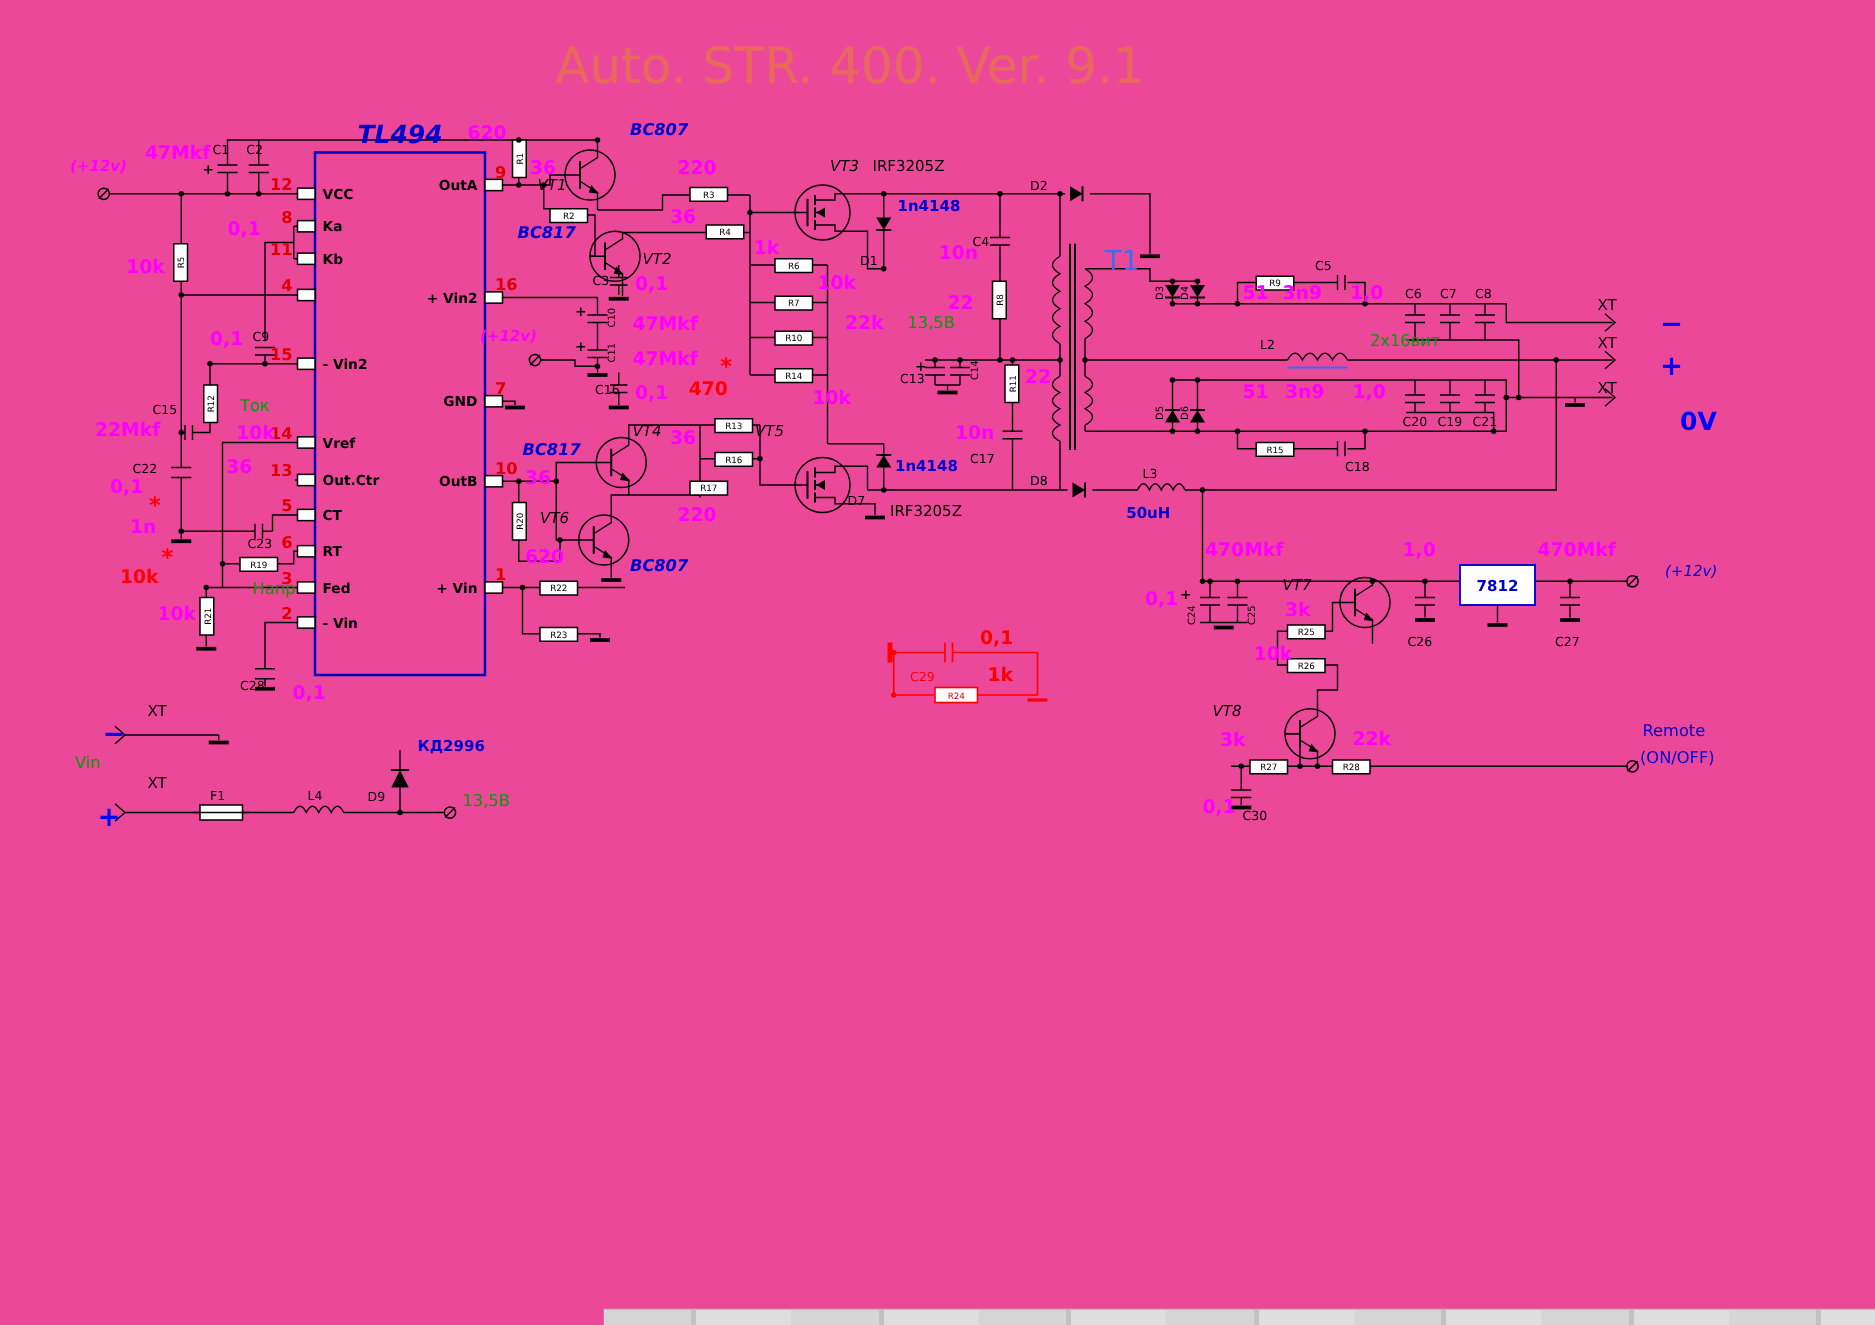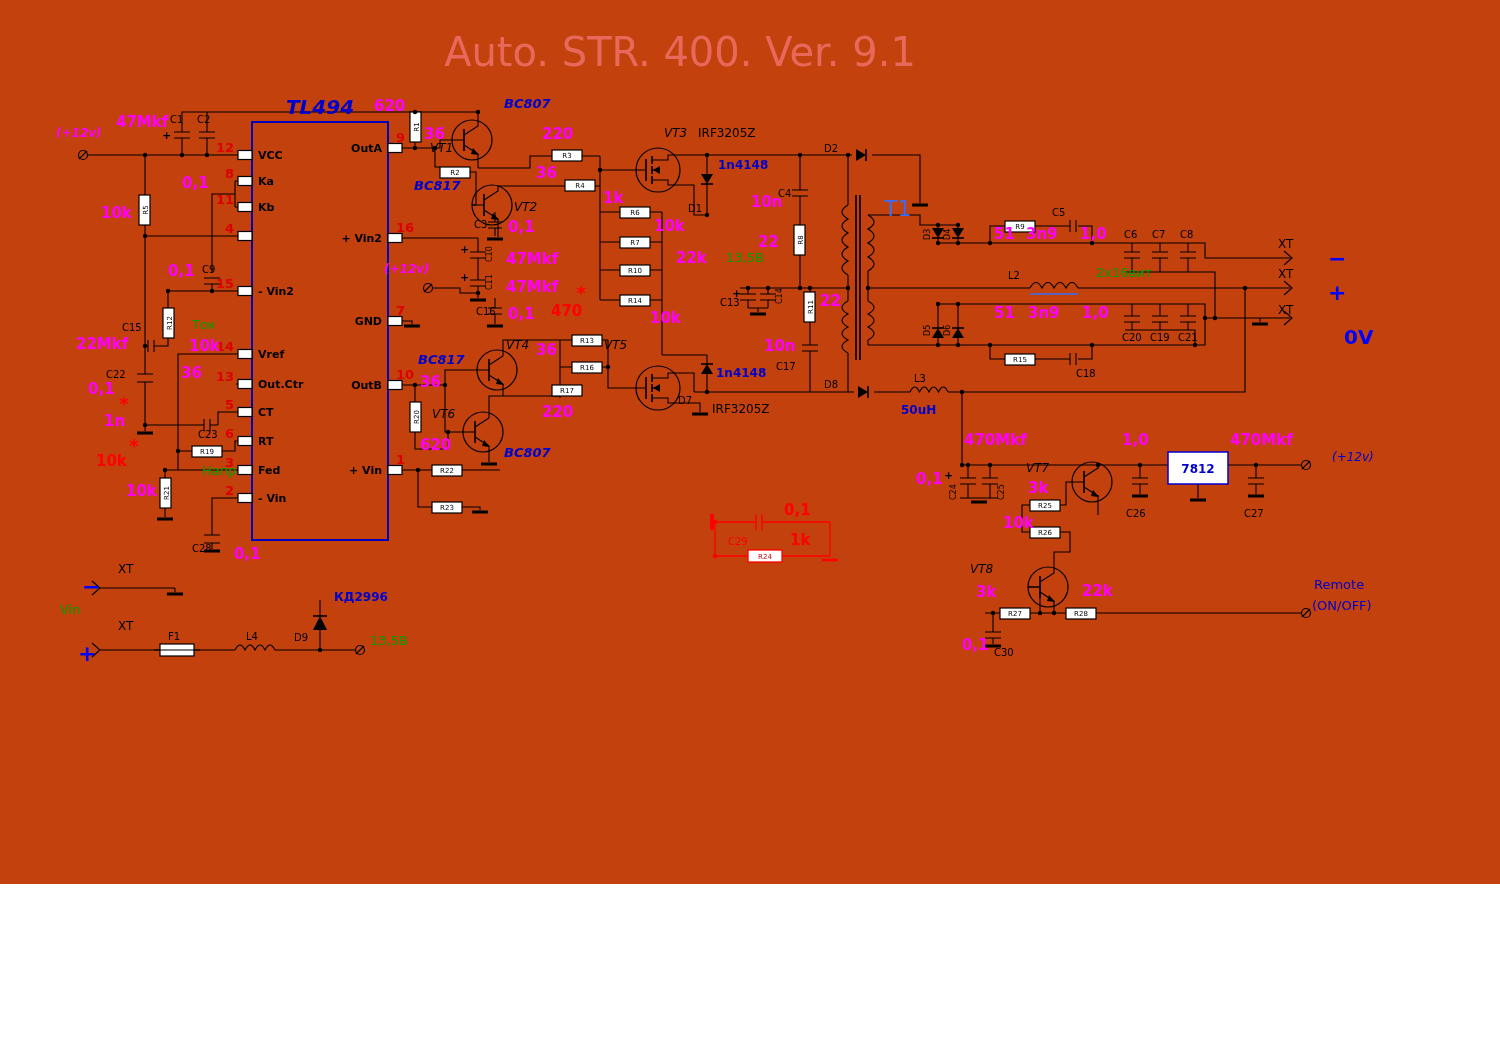--- a/index.html
+++ b/index.html
@@ -1,16 +1,16 @@
 <!DOCTYPE html>
 <html><head>
 <meta charset="utf-8">
 <style>
   html,body{margin:0;padding:0;background:#fff;}
-  #stage{position:relative;width:1500px;height:884px;background:#c2410c;overflow:hidden;
+  #stage{position:relative;width:1500px;height:1060px;background:#ec4899;overflow:hidden;
          font-family:"DejaVu Sans",sans-serif;}
   svg{display:block}
   text{font-family:"DejaVu Sans",sans-serif;}
   .title{fill:#e8695b;font-size:40px;}
   .ic-name{fill:#0000cc;font-size:20px;font-weight:bold;font-style:italic;}
   .pin{fill:#dd0000;font-size:13px;font-weight:bold;}
   .picl{fill:#000;font-size:11px;font-weight:bold;}
   .val{fill:#ff00ff;font-size:15px;font-weight:bold;}
   .vali{fill:#ff00ff;font-size:12px;font-style:italic;font-weight:bold;}
   .valr{fill:#ff0000;font-size:15px;font-weight:bold;}

